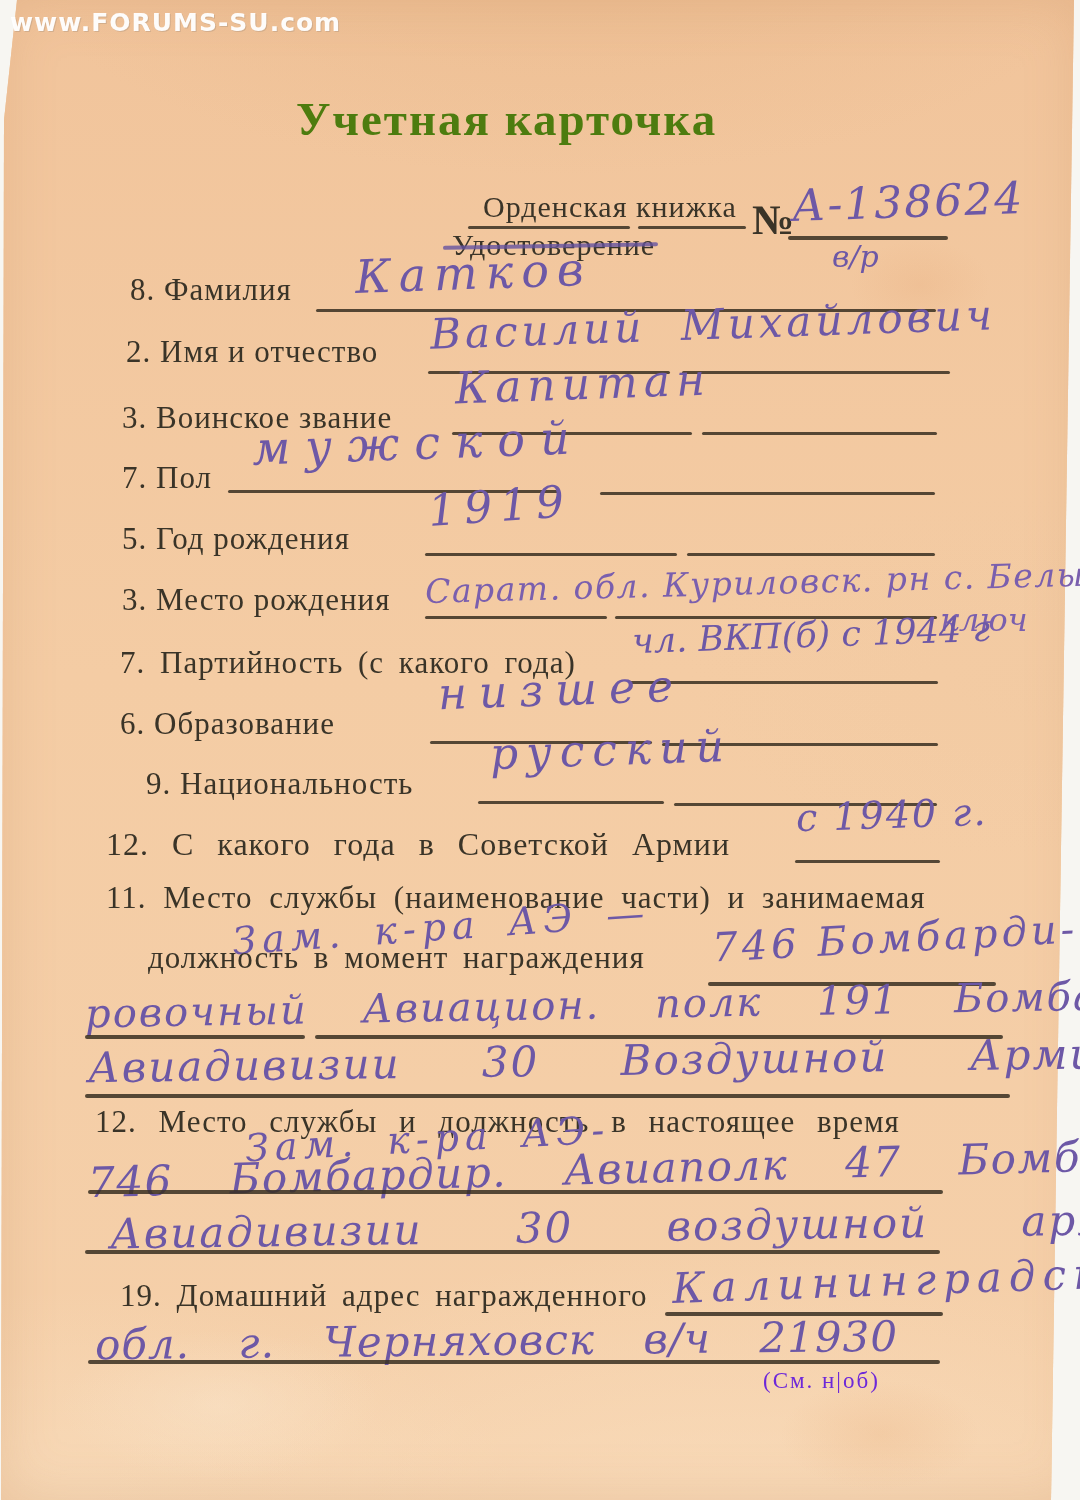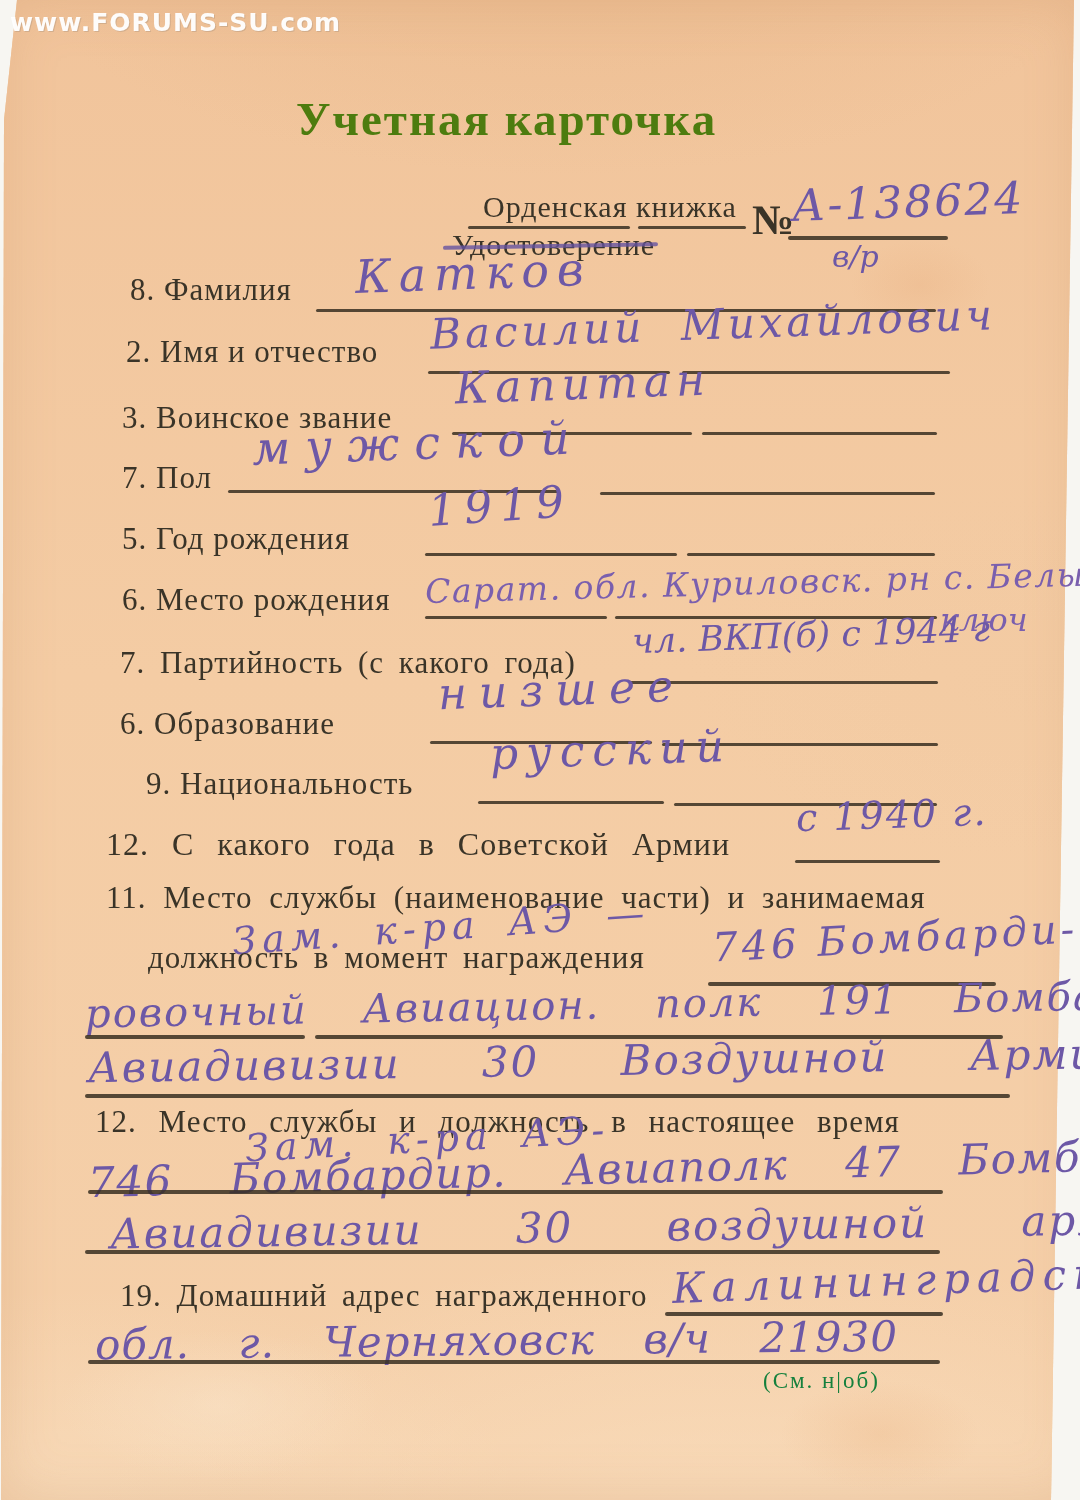--- a/index.html
+++ b/index.html
@@ -36,21 +36,21 @@
   }
   .hdr{font-size:30px;color:#3a3428;letter-spacing:1px;white-space:nowrap;}
   .rule{background:rgba(56,47,33,.85);height:3px;border-radius:2px;}
   .hw{
     font-family:"DejaVu Serif", serif;font-style:italic;
     color:#6d58a6;white-space:nowrap;line-height:1;
   }
   .hw2{color:#7a5fae;}
   .strike{background:rgba(101,82,160,.8);height:4px;border-radius:2px;}
   .nosign{font-size:42px;font-weight:bold;color:#3a3428;}
-  .note{font-size:23px;color:#15803d;letter-spacing:2px;}
+  .note{font-size:23px;color:#6d28d9;letter-spacing:2px;}
 </style>
 </head>
 <body>
 
 <div class="paper"></div>
 
 <div class="stain" style="left:780px;top:1380px;width:200px;height:110px;background:radial-gradient(closest-side,rgba(222,148,88,.16),rgba(222,148,88,0));"></div>
 <div class="stain" style="left:60px;top:1330px;width:320px;height:150px;background:radial-gradient(closest-side,rgba(250,230,205,.45),rgba(250,230,205,0));"></div>
 <div class="stain" style="left:850px;top:240px;width:140px;height:90px;background:radial-gradient(closest-side,rgba(225,160,110,.18),rgba(225,160,110,0));"></div>
 
@@ -86,21 +86,21 @@
 <div class="abs lbl" style="left:122px;top:460px;">7. Пол</div>
 <div class="abs hw" style="left:252px;top:420px;font-size:46px;letter-spacing:15px;transform:rotate(-2deg);">мужской</div>
 <div class="abs rule" style="left:228px;top:490px;width:332px;"></div>
 <div class="abs rule" style="left:600px;top:492px;width:335px;"></div>
 
 <div class="abs lbl" style="left:122px;top:521px;">5. Год рождения</div>
 <div class="abs hw" style="left:428px;top:484px;font-size:44px;letter-spacing:8px;transform:rotate(-4deg);">1919</div>
 <div class="abs rule" style="left:425px;top:553px;width:252px;"></div>
 <div class="abs rule" style="left:687px;top:553px;width:248px;"></div>
 
-<div class="abs lbl" style="left:122px;top:582px;">6. Место рождения</div>
+<div class="abs lbl" style="left:122px;top:582px;">3. Место рождения</div>
 <div class="abs hw hw2" style="left:425px;top:566px;font-size:33px;letter-spacing:1.5px;transform:rotate(-1.5deg);">Сарат. обл. Куриловск. рн с. Белый</div>
 <div class="abs hw hw2" style="left:940px;top:604px;font-size:32px;">ключ</div>
 <div class="abs rule" style="left:425px;top:616px;width:182px;"></div>
 <div class="abs rule" style="left:615px;top:616px;width:322px;"></div>
 
 <div class="abs lbl" style="left:120px;top:645px;word-spacing:6px;">7. Партийность (с какого года)</div>
 <div class="abs hw" style="left:632px;top:618px;font-size:35px;transform:rotate(-2deg);">чл. ВКП(б) с 1944 г</div>
 <div class="abs rule" style="left:630px;top:681px;width:308px;"></div>
 
 <div class="abs lbl" style="left:120px;top:706px;">6. Образование</div>

